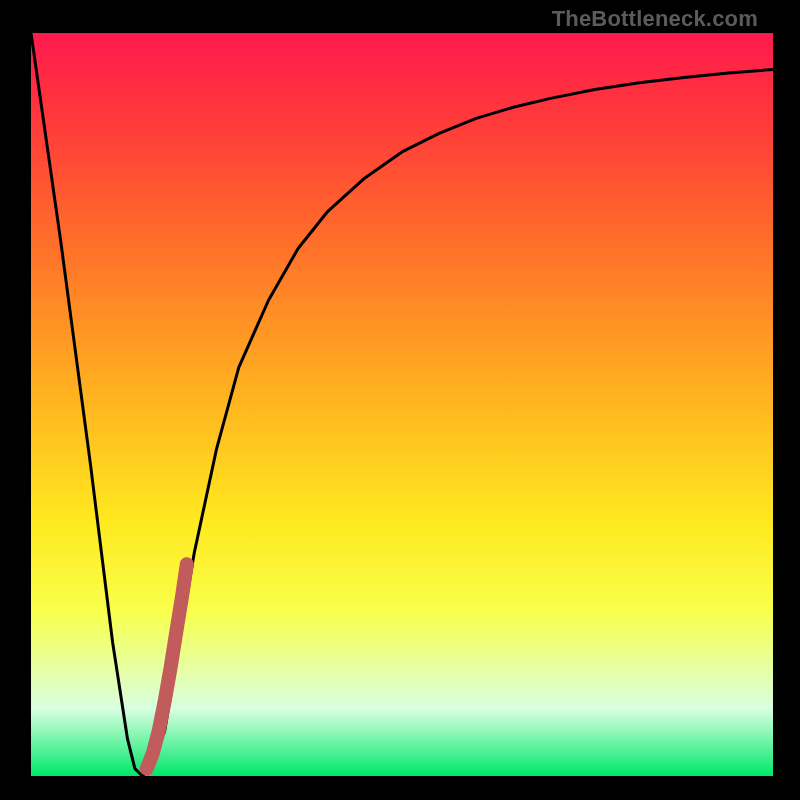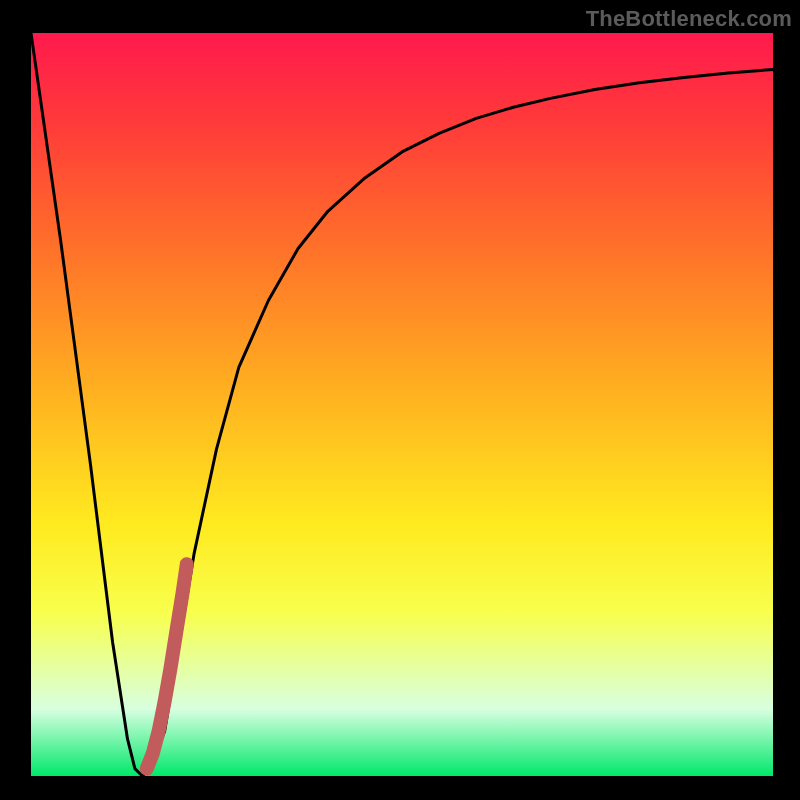--- a/index.html
+++ b/index.html
@@ -32,21 +32,21 @@
       #ffb020 48%,
       #ffea1f 66%,
       #f8ff4d 78%,
       #d8ffe0 91%,
       #00e86a 100%
     );
   }
   .watermark {
     position: absolute;
     top: 6px;
-    right: 8px;
+    right: 42px;
     font-family: Arial, Helvetica, sans-serif;
     font-size: 22px;
     font-weight: 600;
     color: #5b5b5b;
     letter-spacing: 0.2px;
   }
   svg.overlay {
     position: absolute;
     left: 31px;
     top: 33px;

